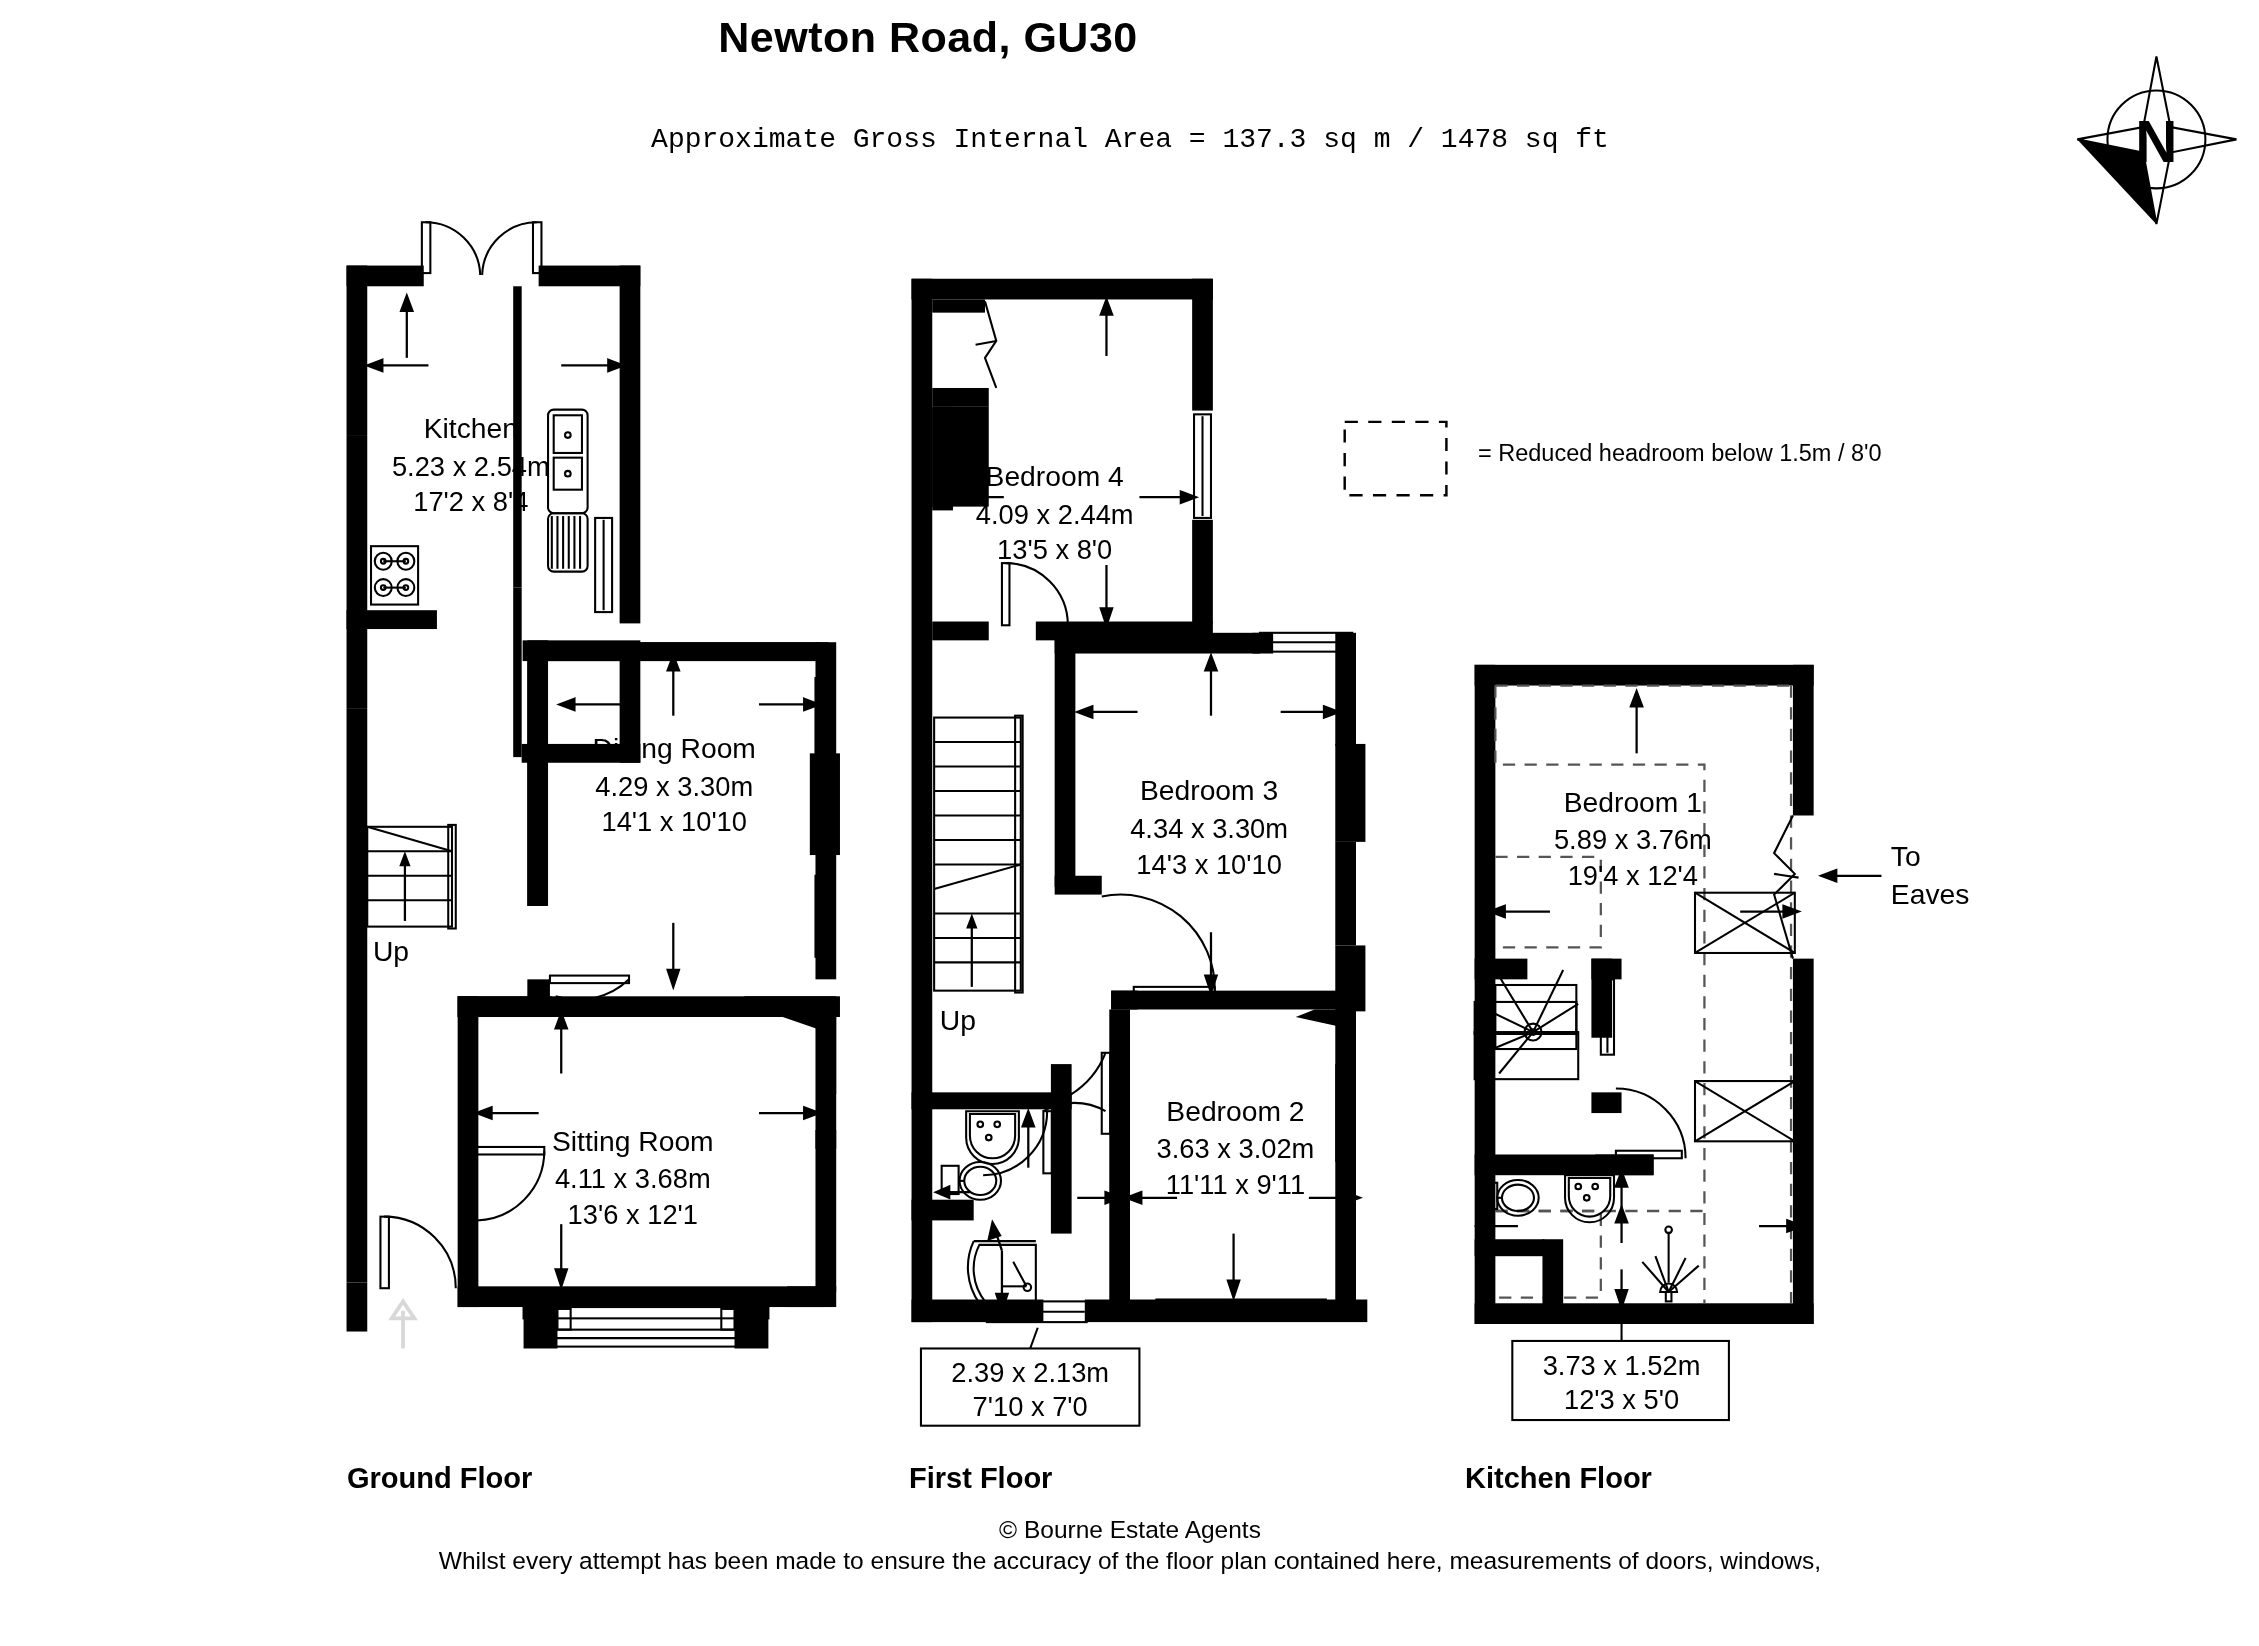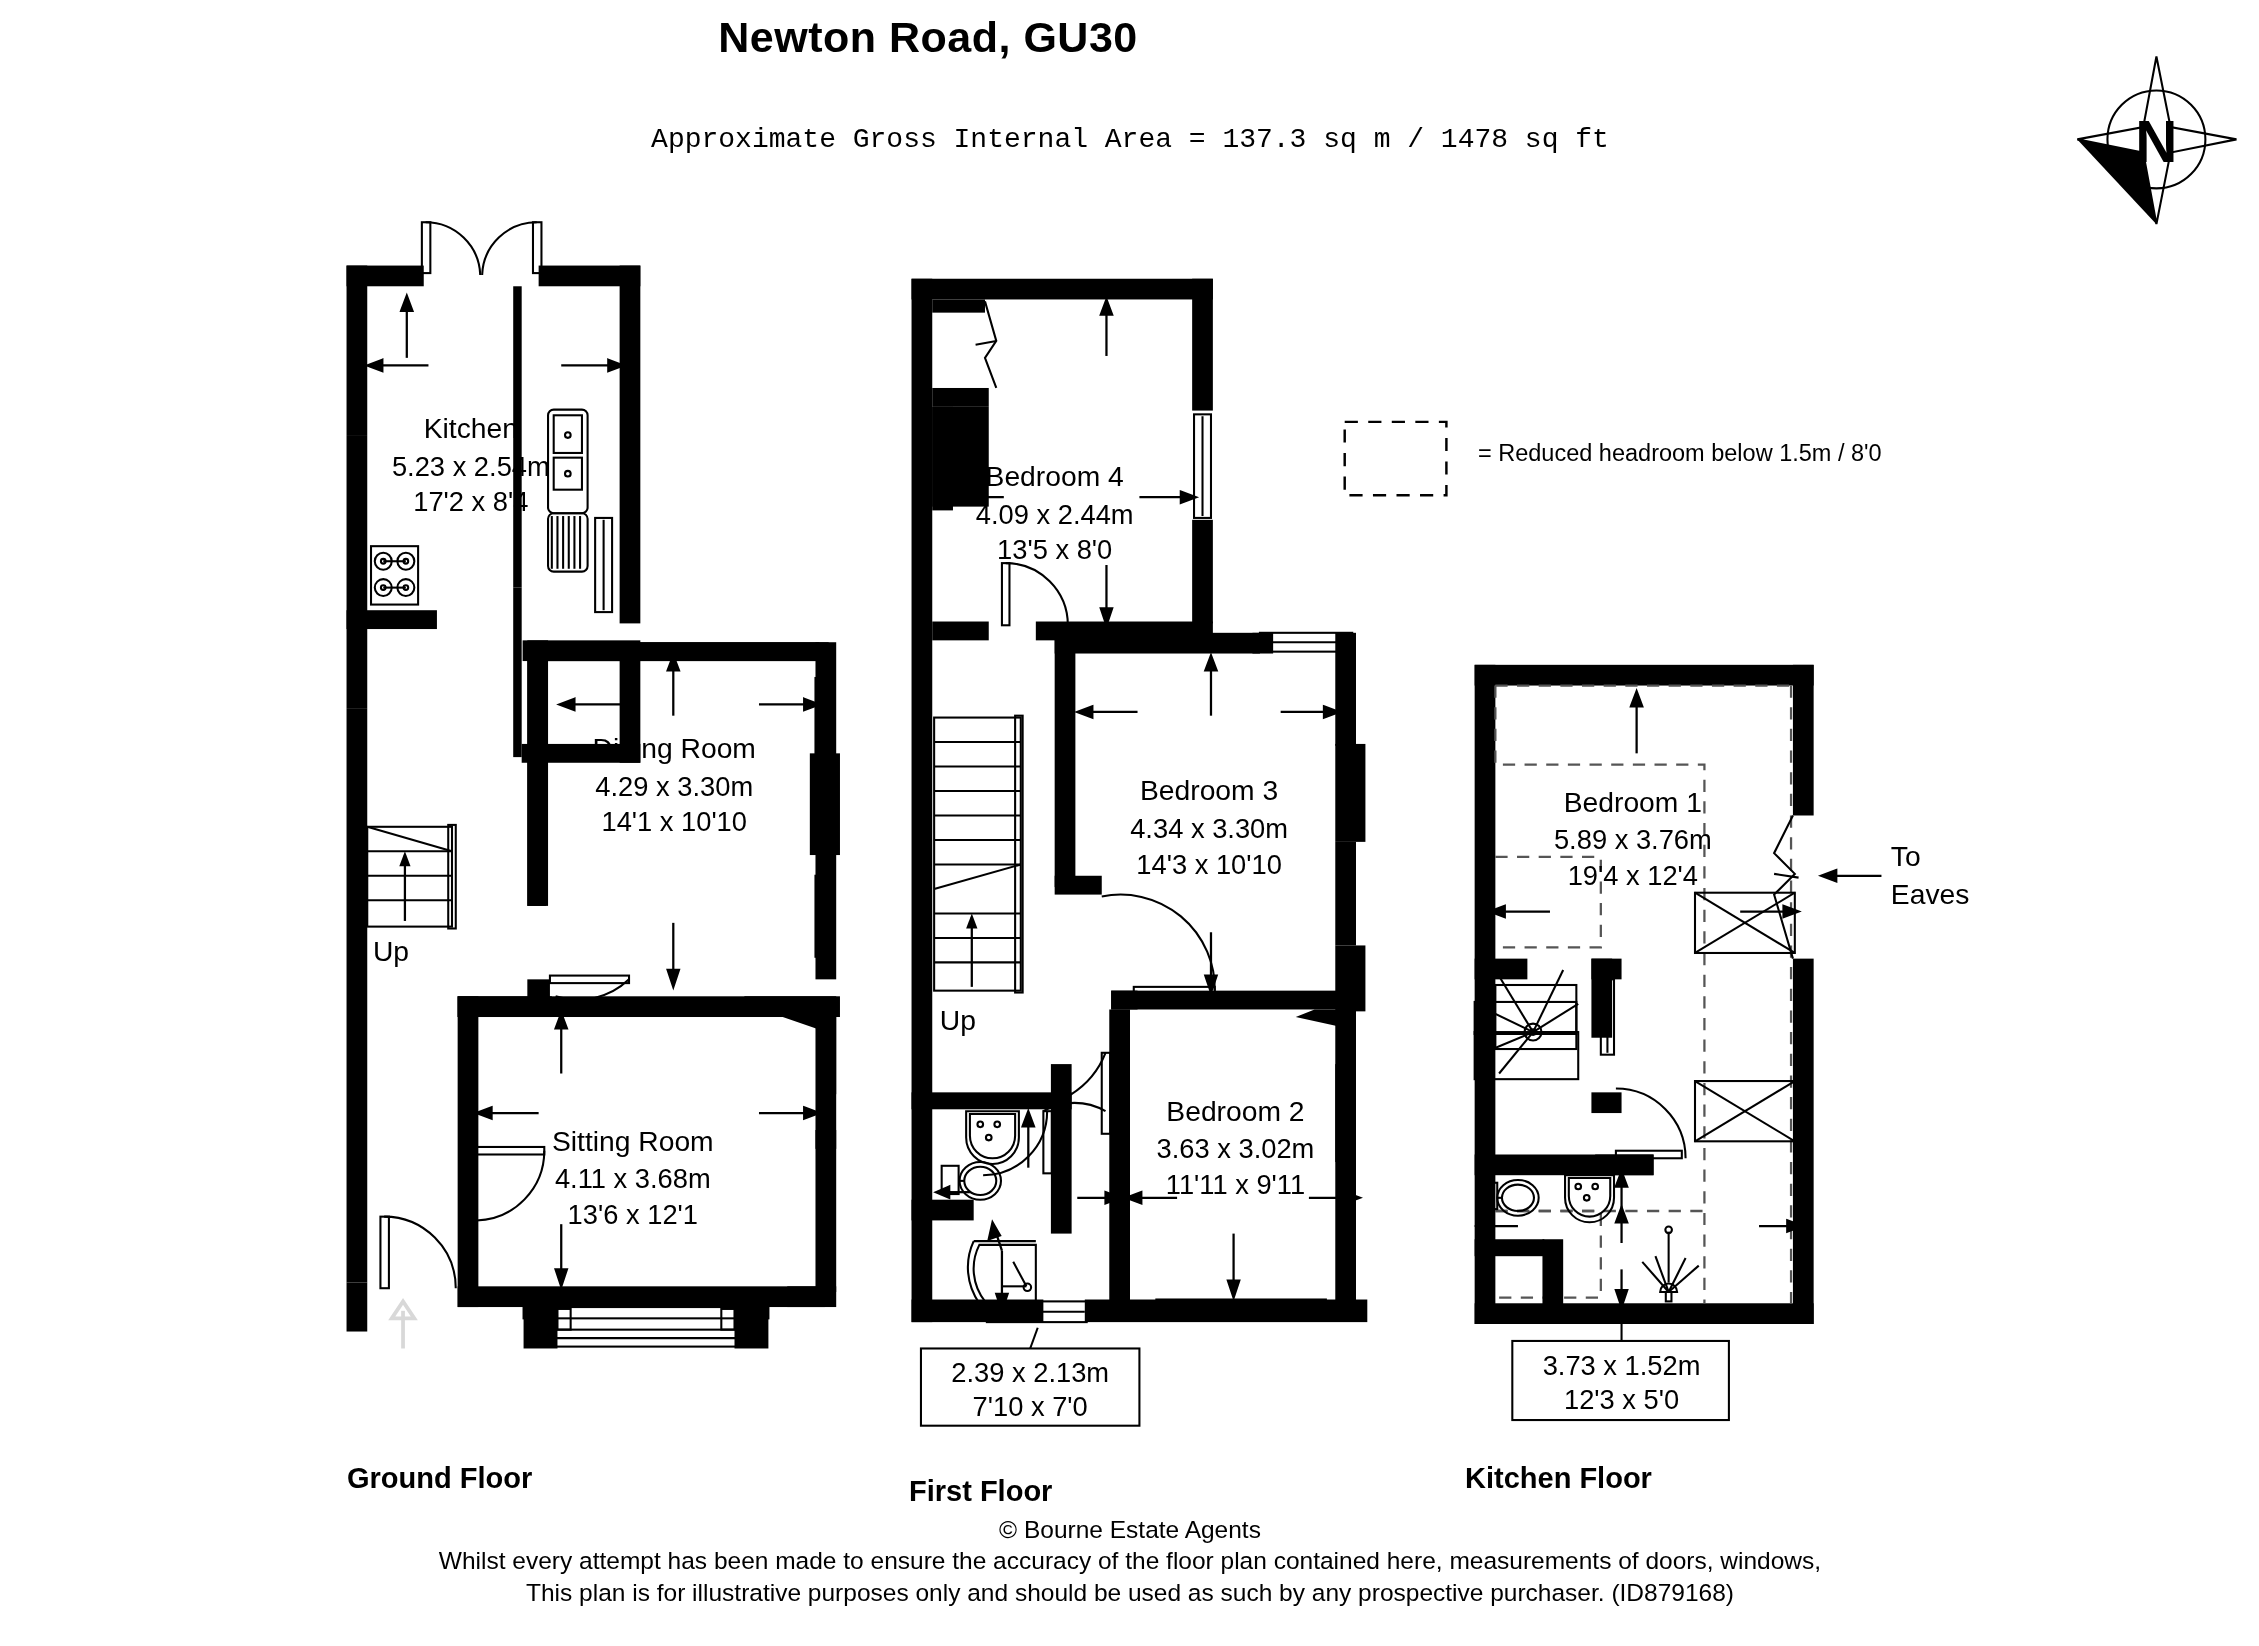--- a/index.html
+++ b/index.html
@@ -3,21 +3,21 @@
 <meta charset="utf-8">
 <style>
   html,body{margin:0;padding:0;background:#ffffff;}
   body{width:2260px;height:1647px;font-family:"Liberation Sans",sans-serif;color:#000;position:relative;overflow:hidden;}
   .page{position:absolute;inset:0;}
   #plan-title{position:absolute;left:0;top:13px;width:1856px;text-align:center;font-size:43px;font-weight:bold;letter-spacing:0.5px;}
   #plan-subtitle{position:absolute;left:0;top:124px;width:2260px;text-align:center;font-size:28px;font-family:Liberation Mono, monospace;}
   #legend-text{position:absolute;left:1478px;top:440px;font-size:23.5px;white-space:nowrap;}
   .floor-caption{position:absolute;font-size:29px;font-weight:bold;}
   #cap-ground{left:347px;top:1462px;}
-  #cap-first{left:909px;top:1462px;margin-top:13px;}
+  #cap-first{left:909px;top:1462px;}
   #cap-second{left:1465px;top:1462px;}
   #footer{position:absolute;left:0;top:1514px;width:2260px;text-align:center;font-size:24.5px;line-height:1.28;}
   #footer div{display:block;}
   svg{position:absolute;left:0;top:0;}
   .w{fill:#000;}
   .thin{fill:none;stroke:#000;stroke-width:2.2;}
   .dash{fill:none;stroke:#000;stroke-width:2.6;stroke-dasharray:14 11;}
   .dash-g{fill:none;stroke:#555;stroke-width:2.4;stroke-dasharray:13 10;}
   .rtext{font-family:"Liberation Sans",sans-serif;font-size:30px;text-anchor:middle;}
   .rtext-sm{font-family:"Liberation Sans",sans-serif;font-size:29px;text-anchor:middle;}
@@ -34,21 +34,20 @@
   <div id="plan-subtitle">Approximate Gross Internal Area = 137.3 sq m / 1478 sq ft</div>
   <div id="legend-text">= Reduced headroom below 1.5m / 8'0</div>
 
   <div class="floor-caption" id="cap-ground">Ground Floor</div>
   <div class="floor-caption" id="cap-first">First Floor</div>
   <div class="floor-caption" id="cap-second">Kitchen Floor</div>
 
   <div id="footer">
     <div>© Bourne Estate Agents</div>
     <div>Whilst every attempt has been made to ensure the accuracy of the floor plan contained here, measurements of doors, windows,</div>
-    <div>This plan is for illustrative purposes only and should be used as such by any prospective purchaser. (ID879168)</div>
   </div>
 
   <svg width="2260" height="1647" viewBox="0 0 2400 1749">
 
     <g>
       <path class="thin" d="M2290 60 L2305 135 L2375 148 L2305 162 L2290 238 L2276 162 L2206 148 L2276 135 Z"></path>
       <path class="w" d="M2290 238 L2276 162 L2206 148 Z"></path>
       <circle cx="2290" cy="148" r="52" class="thin"></circle>
       <text x="2290" y="172" text-anchor="middle" font-size="62" font-weight="bold" font-family="Liberation Sans, sans-serif">N</text>
     </g>

